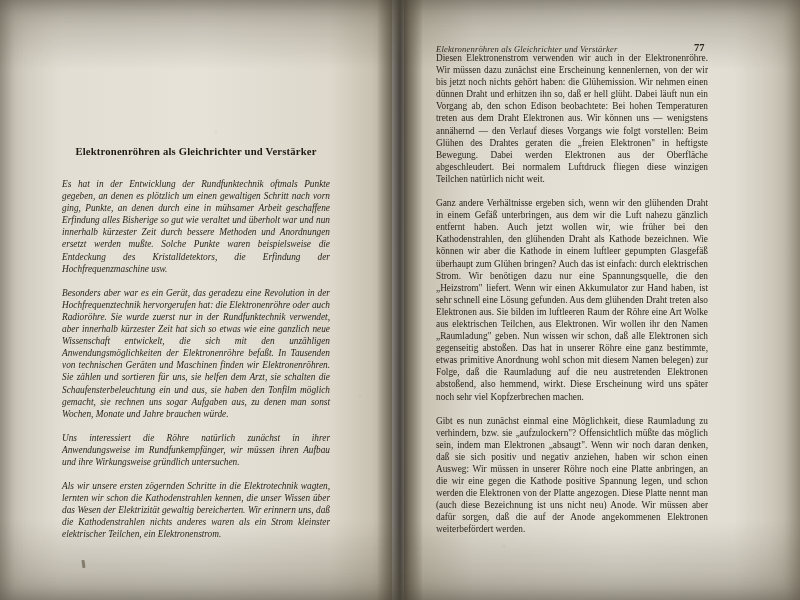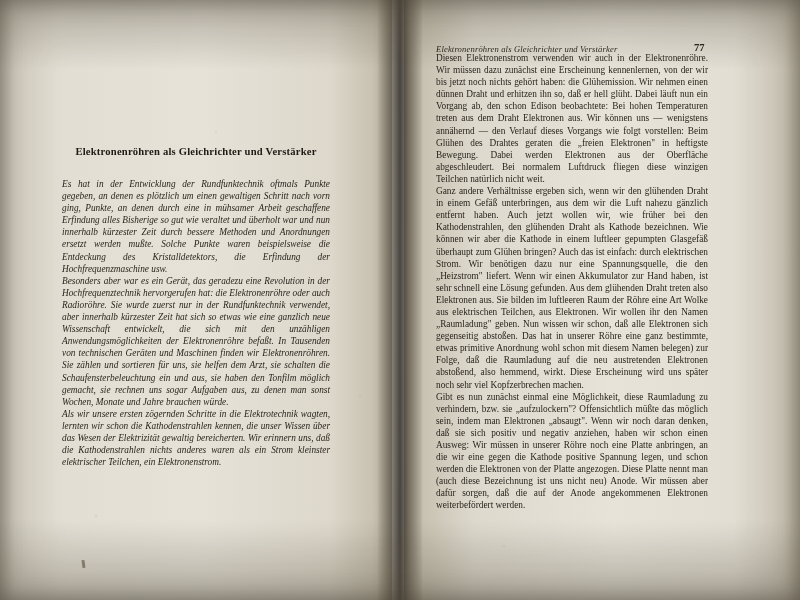--- a/index.html
+++ b/index.html
@@ -160,21 +160,21 @@
     font-weight: bold;
     color: #1f1a14;
     letter-spacing: 0.2px;
   }
 
   .para {
     margin: 0;
     text-indent: 0;
   }
   .para + .para {
-    margin-top: 0px;
+    margin-top: 12px;
   }
 
   
   .speckle {
     position: absolute;
     inset: 0;
     pointer-events: none;
     opacity: 0.35;
     background-image:
       radial-gradient(circle at 12% 86%, rgba(120,108,88,0.25) 0 1px, transparent 2px),
@@ -204,20 +204,21 @@
 
   <div class="leaf leaf-left"></div>
   <div class="leaf leaf-right"></div>
   <div class="gutter"></div>
 
   <div class="chapter-title">Elektronenröhren als Gleichrichter und Verstärker</div>
 
   <div class="col col-left">
     <p class="para">Es hat in der Entwicklung der Rundfunktechnik oftmals Punkte gegeben, an denen es plötzlich um einen gewaltigen Schritt nach vorn ging, Punkte, an denen durch eine in mühsamer Arbeit geschaffene Erfindung alles Bisherige so gut wie veraltet und überholt war und nun innerhalb kürzester Zeit durch bessere Methoden und Anordnungen ersetzt werden mußte. Solche Punkte waren beispielsweise die Entdeckung des Kristalldetektors, die Erfindung der Hochfrequenzmaschine usw.</p>
     <p class="para">Besonders aber war es ein Gerät, das geradezu eine Revolution in der Hochfrequenztechnik hervorgerufen hat: die Elektronenröhre oder auch Radioröhre. Sie wurde zuerst nur in der Rundfunktechnik verwendet, aber innerhalb kürzester Zeit hat sich so etwas wie eine ganzlich neue Wissenschaft entwickelt, die sich mit den unzähligen Anwendungsmöglichkeiten der Elektronenröhre befaßt. In Tausenden von technischen Geräten und Maschinen finden wir Elektronenröhren. Sie zählen und sortieren für uns, sie helfen dem Arzt, sie schalten die Schaufensterbeleuchtung ein und aus, sie haben den Tonfilm möglich gemacht, sie rechnen uns sogar Aufgaben aus, zu denen man sonst Wochen, Monate und Jahre brauchen würde.</p>
+    <p class="para">Uns interessiert die Röhre natürlich zunächst in ihrer Anwendungsweise im Rundfunkempfänger, wir müssen ihren Aufbau und ihre Wirkungsweise gründlich untersuchen.</p>
     <p class="para">Als wir unsere ersten zögernden Schritte in die Elektrotechnik wagten, lernten wir schon die Kathodenstrahlen kennen, die unser Wissen über das Wesen der Elektrizität gewaltig bereicherten. Wir erinnern uns, daß die Kathodenstrahlen nichts anderes waren als ein Strom kleinster elektrischer Teilchen, ein Elektronenstrom.</p>
   </div>
 
   <div class="running-head">
     <span class="rh-title">Elektronenröhren als Gleichrichter und Verstärker</span>
   </div>
   <div class="folio">77</div>
 
   <div class="col col-right">
     <p class="para">Diesen Elektronenstrom verwenden wir auch in der Elektronenröhre. Wir müssen dazu zunächst eine Erscheinung kennenlernen, von der wir bis jetzt noch nichts gehört haben: die Glühemission. Wir nehmen einen dünnen Draht und erhitzen ihn so, daß er hell glüht. Dabei läuft nun ein Vorgang ab, den schon Edison beobachtete: Bei hohen Temperaturen treten aus dem Draht Elektronen aus. Wir können uns — wenigstens annähernd — den Verlauf dieses Vorgangs wie folgt vorstellen: Beim Glühen des Drahtes geraten die „freien Elektronen" in heftigste Bewegung. Dabei werden Elektronen aus der Oberfläche abgeschleudert. Bei normalem Luftdruck fliegen diese winzigen Teilchen natürlich nicht weit.</p>

